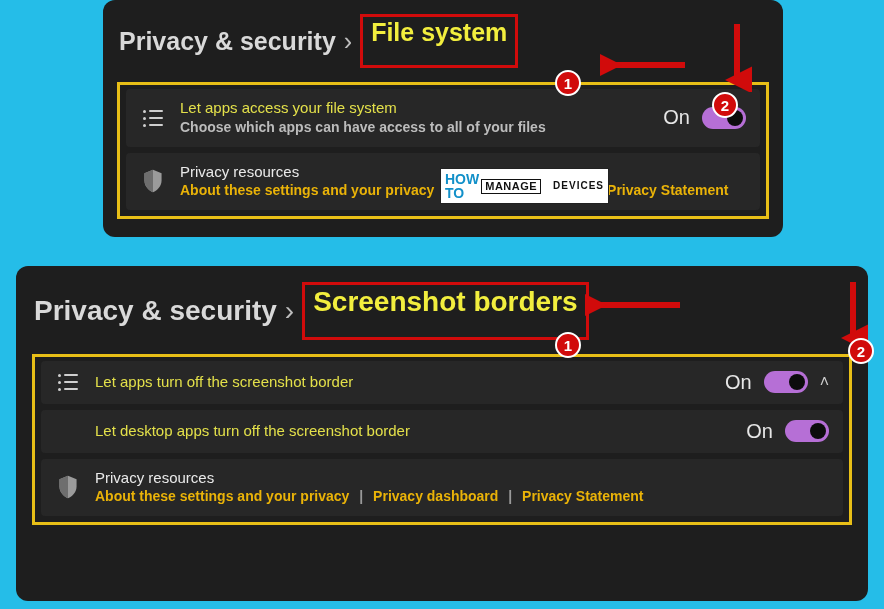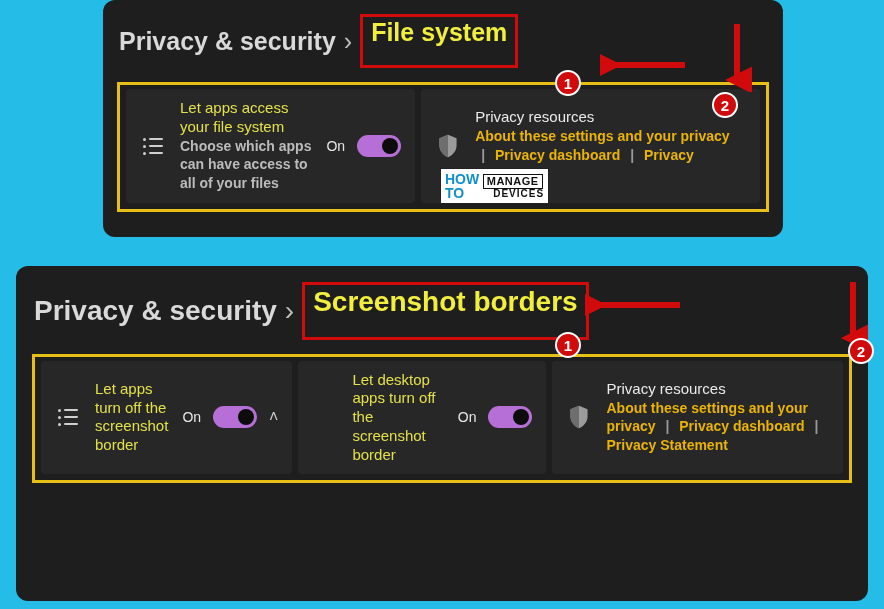--- a/index.html
+++ b/index.html
@@ -41,21 +41,21 @@
     border: 3px solid #d10b0b;
     padding: 0 8px 18px 8px;
     line-height: 1.2;
     display: inline-block;
   }
 
   
   .settings-area {
     border: 3px solid #e8bf17;
     padding: 4px 6px 6px 6px;
-    display: flex; flex-direction: row; gap: 6px;
+    display: flex; flex-direction: column; gap: 6px;
   }
 
   .row {
     background: #272727;
     border-radius: 4px;
     display: flex; align-items: center;
     padding: 10px 14px;
     gap: 14px;
     position: relative;
   }
@@ -77,21 +77,21 @@
     font-weight: bold;
   }
   .row .title.white { color: #eaeaea; }
   .row .links a { color: #eab308; text-decoration: none; }
   .row .links .sep { color: #9a9a9a; padding: 0 6px; }
 
   .row .right {
     display: flex; align-items: center; gap: 12px;
     margin-left: auto;
   }
-  .onlabel { color: #e6e6e6; font-size: 14px; }
+  .onlabel { color: #e6e6e6; font-size: 20px; }
   .chev { color: #cfcfcf; font-size: 16px; }
 
   
   .list-icon {
     width: 20px; height: 18px; position: relative;
   }
   .list-icon span {
     position: absolute; background: #cfcfcf;
     height: 2px; border-radius: 1px;
   }
@@ -216,21 +216,21 @@
       <line x1="15" y1="2" x2="15" y2="58" stroke="#d10b0b" stroke-width="6" marker-end="url(#ah2)"></line>
     </svg>
 </div>
 <div class="badge-num" style="left:712px; top:92px;">2</div>
 
 <div class="watermark" style="left:440px; top:168px;">
   <div class="how">
       <span>HOW</span>
       <span>TO</span>
     </div>
-  <div style="display:flex;flex-direction:column;align-items:center;">
+  <div style="display:flex;align-items:center;">
     <span class="mg">MANAGE</span>
     <span style="font-size:10px;letter-spacing:1px;padding-left:12px;">DEVICES</span>
   </div>
 </div>
 
 <div class="panel bottom">
   <div class="breadcrumb">
     <span>Privacy &amp; security</span>
     <span class="bc-sep">›</span>
     <span class="bc-current">Screenshot borders</span>

